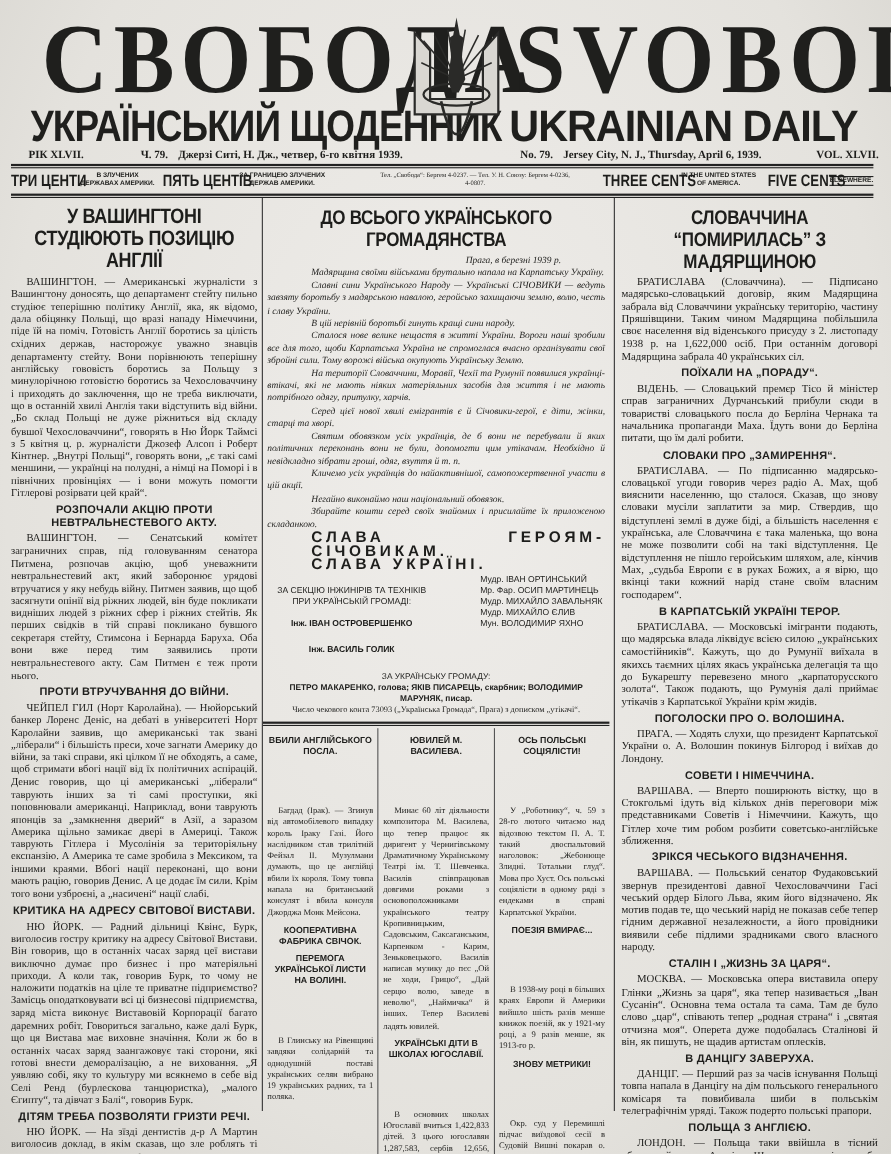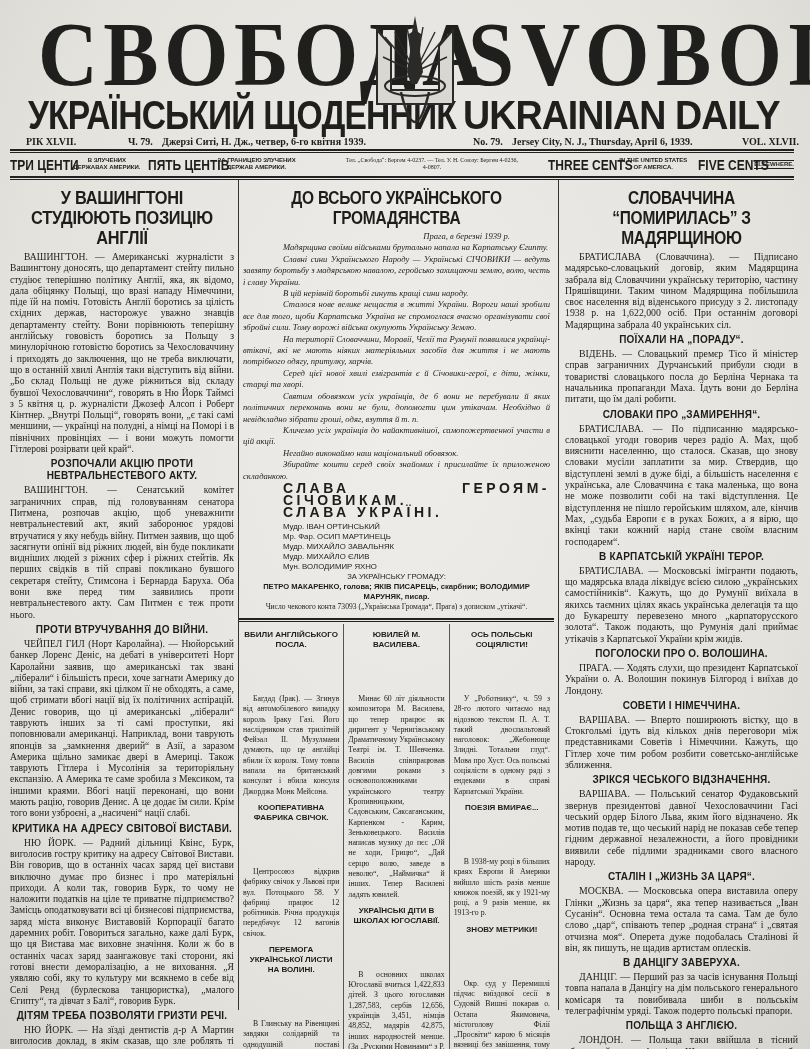--- a/index.html
+++ b/index.html
@@ -152,35 +152,42 @@
         <h2 class="sub">ДІТЯМ ТРЕБА ПОЗВОЛЯТИ ГРИЗТИ РЕЧІ.</h2>
         <p class="body">НЮ ЙОРК. — На зїзді дентистів д-р А Мартин виголосив доклад, в якім сказав, що зле роблять ті родичі, які немовлятам забороняють пхати до рота предмети й жувати їх. Це потрібне для дітей і вони роблять це ведені здоровим інстинктом. Бо в той спосіб вони натирають ясна і прискорюють ріст зубів.</p>
       </div>
 
     </div>
 
     <div class="col col-mid">
       <div class="appeal">
         <h1 class="head" style="font-size:18px;">ДО ВСЬОГО УКРАЇНСЬКОГО ГРОМАДЯНСТВА</h1>
         <div class="date">Прага, в березні 1939 р.</div>
-        <p>Мадярщина своїми військами брутально напала на Карпатську Єгипту.</p>
+        <p>Мадярщина своїми військами брутально напала на Карпатську Україну.</p>
         <p>Славні сини Українського Народу — Українські СІЧОВИКИ — ведуть завзяту боротьбу з мадярською навалою, геройсько захищаючи землю, волю, честь і славу України.</p>
         <p>В цій нерівній боротьбі гинуть кращі сини народу.</p>
         <p>Сталося нове велике нещастя в житті України. Вороги наші зробили все для того, щоби Карпатська Україна не спромоглася вчасно організувати свої збройні сили. Тому ворожі війська окупують Українську Землю.</p>
         <p>На території Словаччини, Моравії, Чехії та Румунії появилися українці-втікачі, які не мають ніяких матеріяльних засобів для життя і не мають потрібного одягу, притулку, харчів.</p>
         <p>Серед цієї нової хвилі емігрантів є й Січовики-герої, є діти, жінки, старці та хворі.</p>
         <p>Святим обовязком усіх українців, де б вони не перебували й яких політичних переконань вони не були, допомогти цим утікачам. Необхідно й невідкладно зібрати гроші, одяг, взуття й т. п.</p>
         <p>Кличемо усіх українців до найактивнішої, самопожертвенної участи в цій акції.</p>
         <p>Негайно виконаймо наш національний обовязок.</p>
         <p>Збирайте кошти серед своїх знайомих і присилайте їх приложеною складанкою.</p>
         <div class="slogan">СЛАВА ГЕРОЯМ-СІЧОВИКАМ.</div>
         <div class="slogan">СЛАВА УКРАЇНІ.</div>
 
         <div class="sig-row">
           <div class="sig-col">
+            <div style="margin-top:10px;">ЗА СЕКЦІЮ ІНЖИНІРІВ ТА ТЕХНІКІВ ПРИ УКРАЇНСЬКІЙ ГРОМАДІ:</div>
+            <div class="sig-left-names">
+              <div>Інж. ІВАН ОСТРОВЕРШЕНКО</div>
+              <div>Інж. ВАСИЛЬ ГОЛИК</div>
+            </div>
+          </div>
+          <div class="sig-col">
             <div class="sig-names" style="padding-left:40px;">
               <div>Мудр. ІВАН ОРТИНСЬКИЙ</div>
               <div>Мр. Фар. ОСИП МАРТИНЕЦЬ</div>
               <div>Мудр. МИХАЙЛО ЗАВАЛЬНЯК</div>
               <div>Мудр. МИХАЙЛО ЄЛИВ</div>
               <div>Мун. ВОЛОДИМИР ЯХНО</div>
             </div>
           </div>
         </div>
         <div class="bottom-sign">ЗА УКРАЇНСЬКУ ГРОМАДУ:</div>
@@ -188,21 +195,20 @@
         <div class="bottom-sign" style="font-family:'Liberation Serif',serif;">Число чекового конта 73093 („Українська Громада“, Прага) з дописком „утікачі“.</div>
       </div>
 
       <div class="mid-rule"></div>
 
       <div class="small-cols">
         <div class="small-col">
           <h3>ВБИЛИ АНГЛІЙСЬКОГО ПОСЛА.</h3>
           <p>Багдад (Ірак). — Згинув від автомобілевого випадку король Іраку Газі. Його наслідником став трилітній Фейзал II. Музулмани думають, що це англійці вбили їх короля. Тому товпа напала на британський консулят і вбила консуля Джорджа Монк Мейсона.</p>
           <h3>КООПЕРАТИВНА ФАБРИКА СВІЧОК.</h3>
-          <p>Центросоюз відкрив фабрику свічок у Львові при вул. Потоцького 58. У фабриці працює 12 робітників. Річна продукція передбачує 12 вагонів свічок.</p>
           <h3>ПЕРЕМОГА УКРАЇНСЬКОЇ ЛИСТИ НА ВОЛИНІ.</h3>
           <p>В Глинську на Рівенщині завдяки солідарній та однодушній поставі українських селян вибрано 19 українських радних, та 1 поляка.</p>
         </div>
         <div class="small-col">
           <h3>ЮВИЛЕЙ М. ВАСИЛЕВА.</h3>
           <p>Минає 60 літ діяльности композитора М. Василева, що тепер працює як диригент у Чернигівському Драматичному Українському Театрі ім. Т. Шевченка. Василів співпрацював довгими роками з основоположниками українського театру Кропивницьким, Садовським, Саксаганським, Карпенком - Карим, Зеньковецького. Василів написав музику до пєс „Ой не ходи, Грицю“, „Дай серцю волю, заведе в неволю“, „Наймичка“ й інших. Тепер Василеві ладять ювилей.</p>
           <h3>УКРАЇНСЬКІ ДІТИ В ШКОЛАХ ЮГОСЛАВІЇ.</h3>
           <p>В основних школах Югославії вчиться 1,422,833 дітей. З цього югославян 1,287,583, сербів 12,656, українців 3,451, німців 48,852, мадярів 42,875, інших народностей менше. (За „Рускими Новинами“ з Р. Керестуру ч. 8.)</p>
         </div>
         <div class="small-col">

